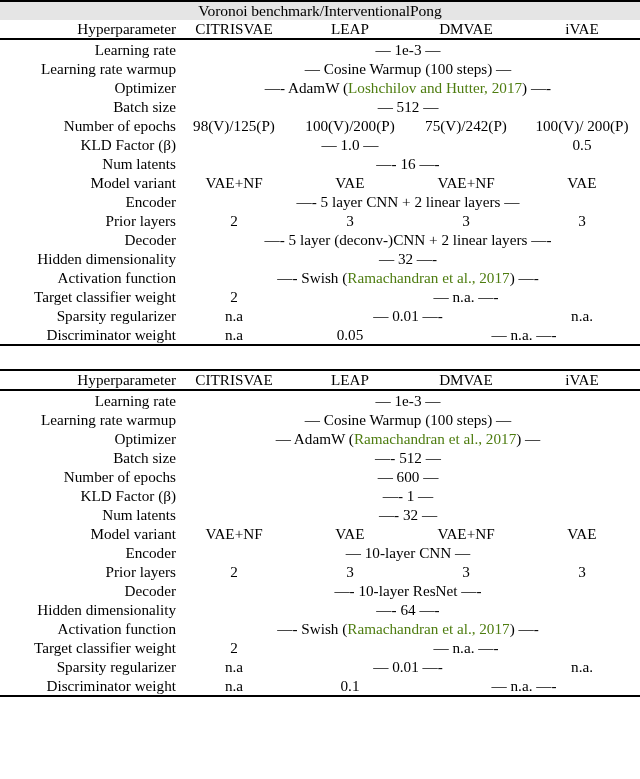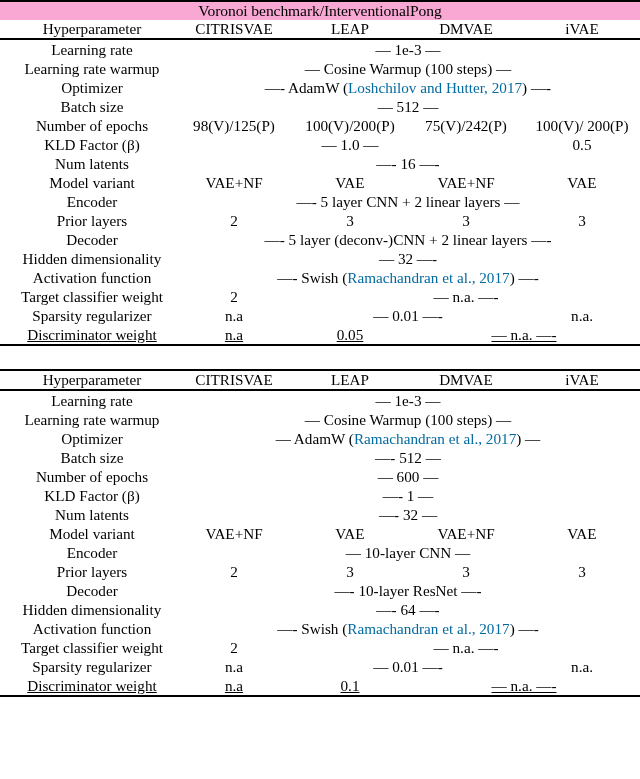--- a/index.html
+++ b/index.html
@@ -45,43 +45,43 @@
     font-size: 0;
     line-height: 0;
   }
   .bottomrule td {
     border-top: 2.4px solid #000;
     height: 0;
     font-size: 0;
     line-height: 0;
   }
   .titlerow td {
-    background: #f9a8d4;
+    background: #e5e5e5;
     text-align: center;
     font-weight: bold;
     font-size: 15.6px;
     padding: 2px 0 3px 0;
     letter-spacing: -0.1px;
   }
   .headrow td {
     padding: 3px 0 4px 0;
     font-size: 15.2px;
   }
   .bodyrow td {
     padding: 2px 0 2px 0;
     height: 19px;
     line-height: 19px;
   }
   .firstbody td { padding-top: 6px; }
-  .lastbody td { padding-bottom: 5px; text-decoration: underline; }
+  .lastbody td { padding-bottom: 5px; }
 
-  .c-name { text-align: center; padding-left: 8px !important; }
+  .c-name { text-align: right; padding-left: 8px !important; }
   .c-val  { text-align: center; }
 
-  .blue { color: #0369a1; }
+  .blue { color: #4d7c0f; }
   .tablegap { height: 23px; }
 </style>
 </head>
 <body>
 
 <div class="page">
   <div id="tables-root">
       <table class="hp">
         <colgroup>
           <col style="width: 176px;">

